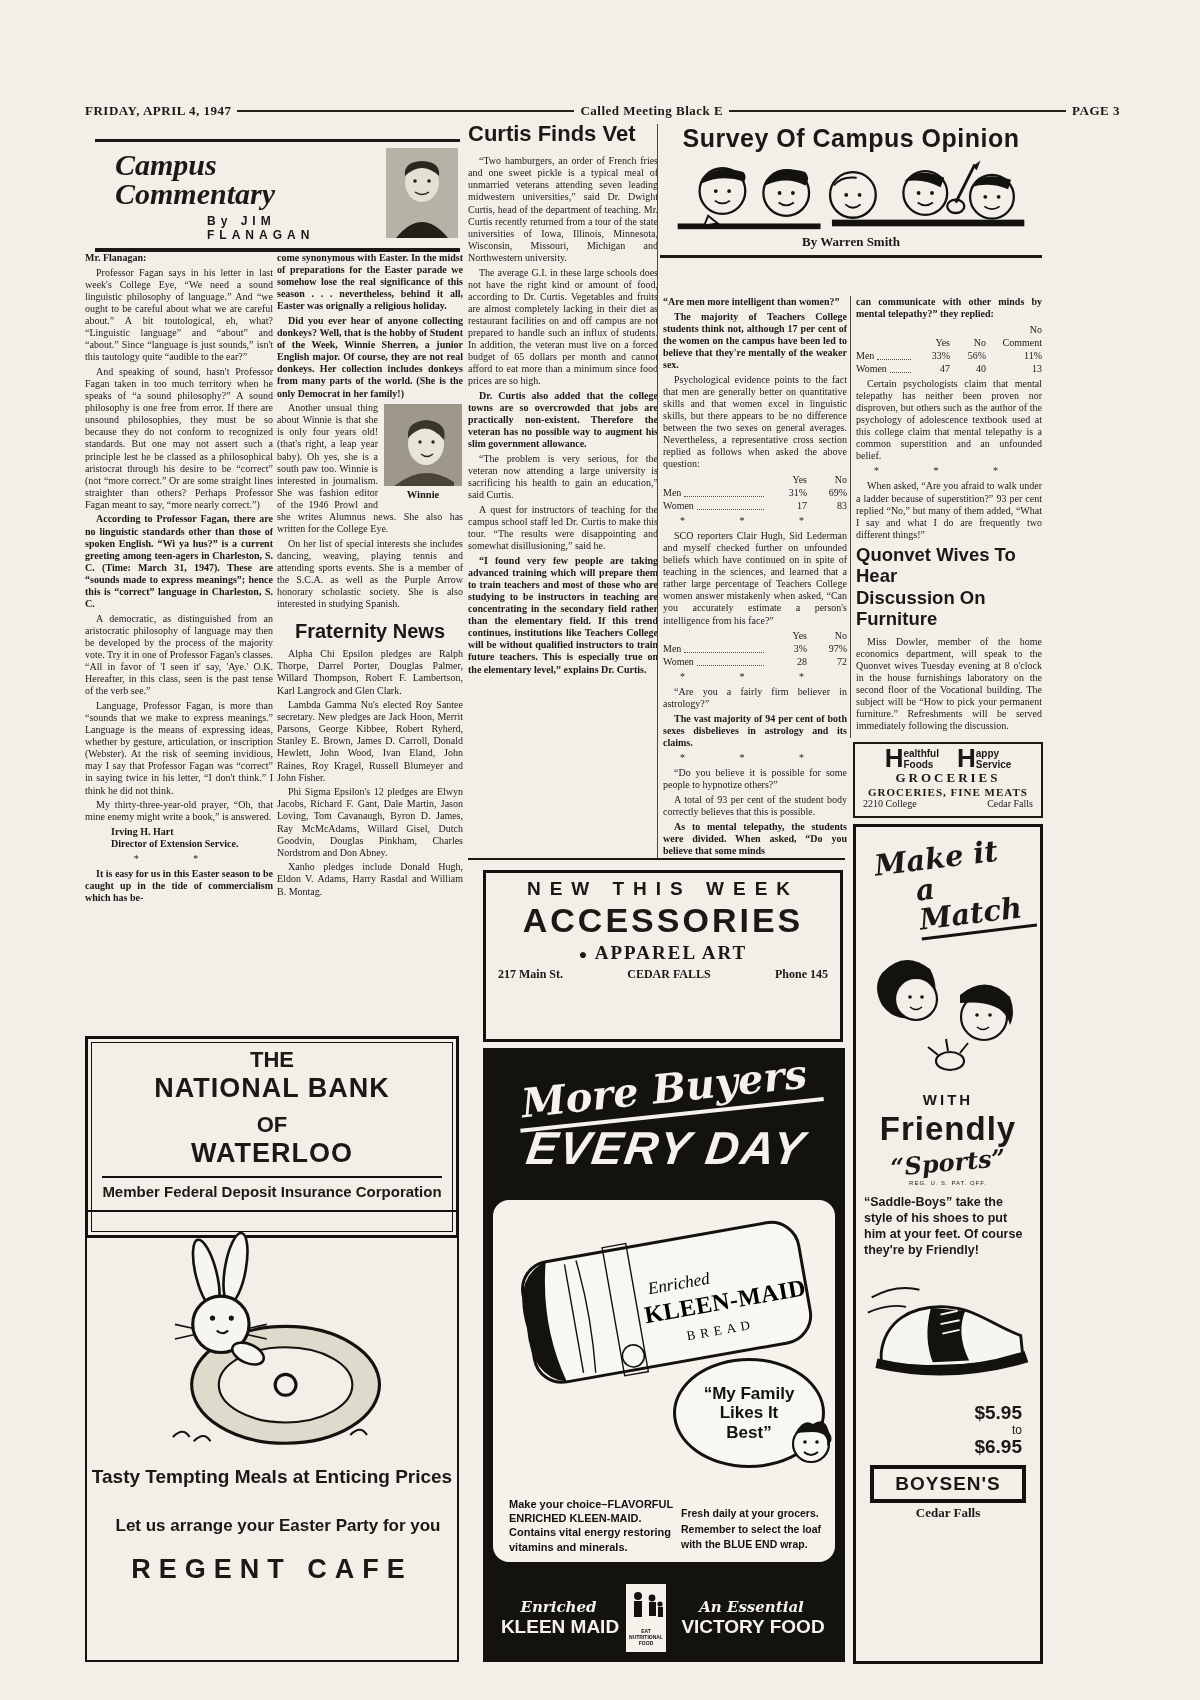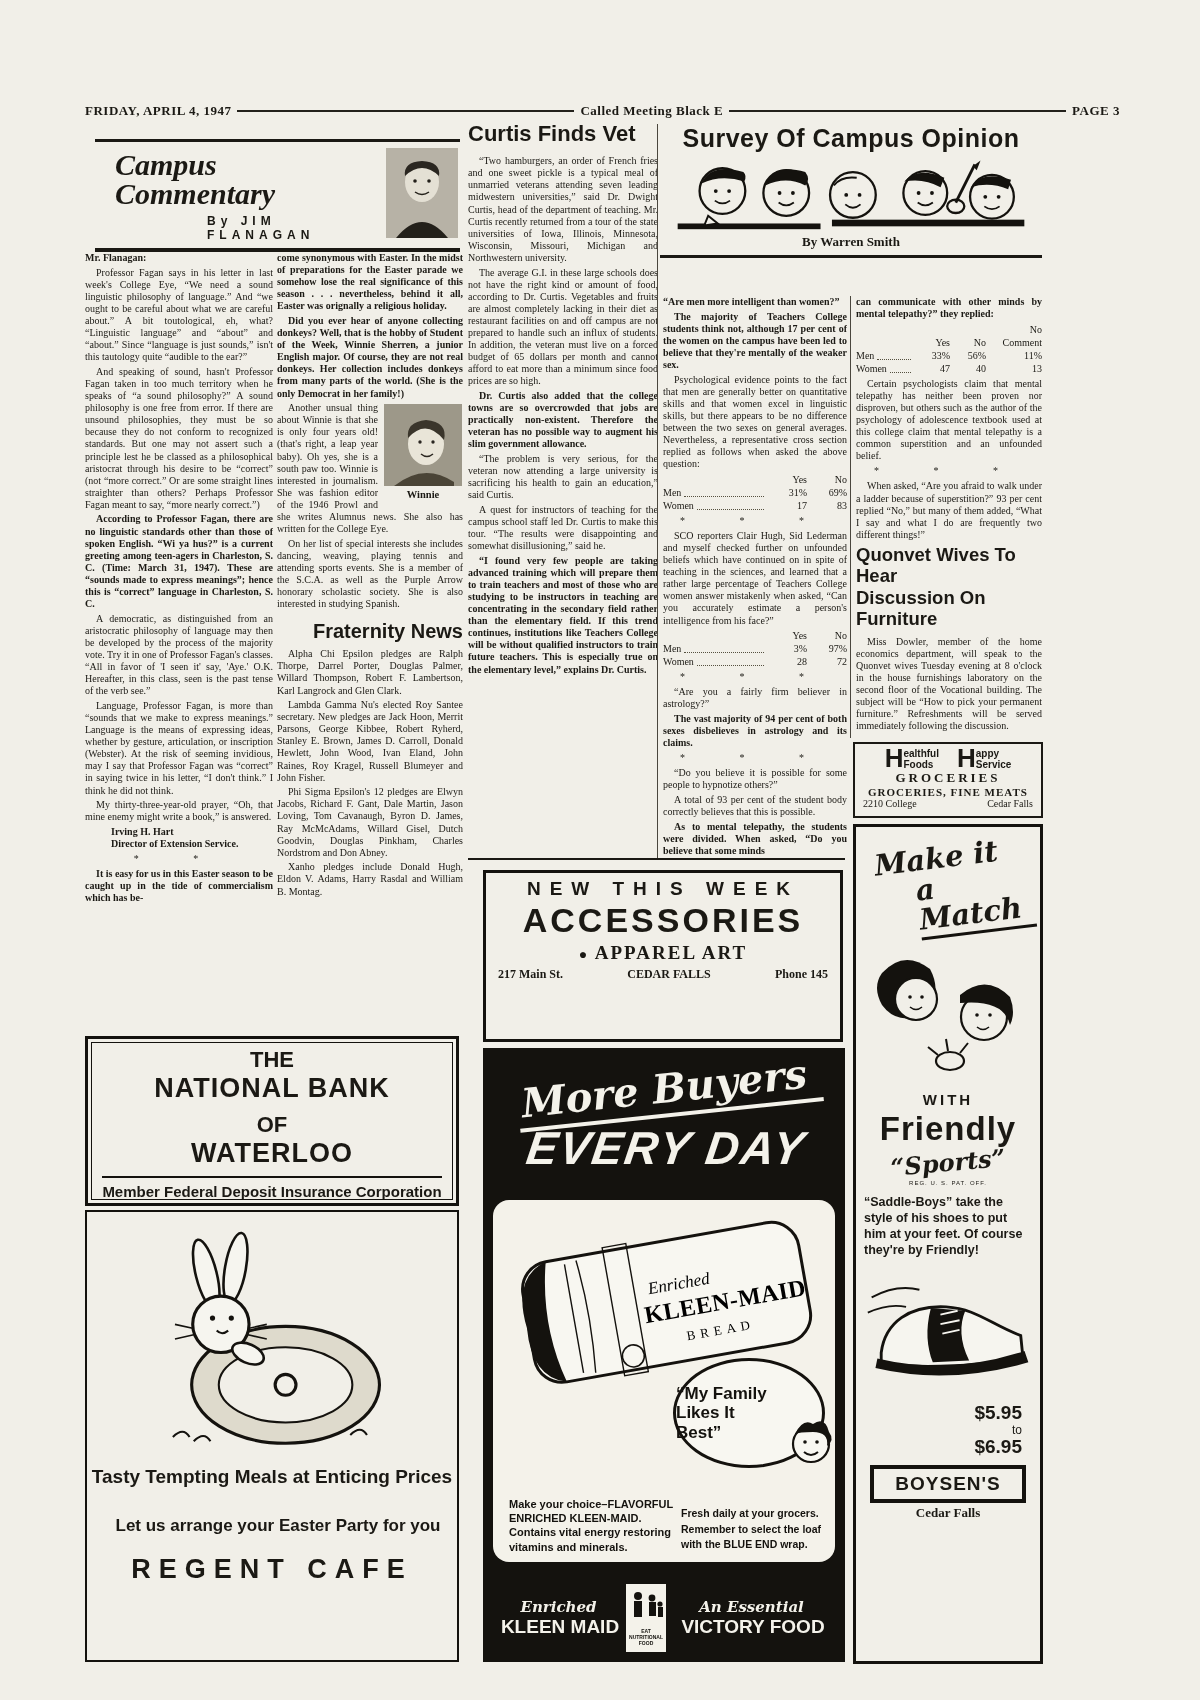--- a/index.html
+++ b/index.html
@@ -22,21 +22,21 @@
   .col p.noindent{text-indent:0;}
   .col p.bold{font-weight:bold;}
   .col p.sig{font-weight:bold;text-indent:26px;margin:0;}
   .col p.stars{text-align:center;letter-spacing:26px;text-indent:0;margin:3px 0;}
   .letter1{left:85px;top:252px;width:188px;height:782px;}
   .letter2{left:277px;top:252px;width:186px;height:784px;}
   .wrap-para{overflow:hidden;}
   .inset{float:right;width:80px;margin:2px 0 2px 5px;text-align:center;}
   .inset .iphoto{width:78px;height:82px;}
   .inset .icap{font:bold 10.5px "Liberation Serif",serif;margin-top:1px;}
-  .frat-head{font:bold 20px "Liberation Sans",sans-serif;margin:10px 0 5px;text-align:right;}
+  .frat-head{font:bold 20px "Liberation Sans",sans-serif;margin:10px 0 5px;text-align:center;}
   
   .curtis{left:468px;top:122px;width:190px;height:736px;}
   .curtis h2{font:bold 22px/1.1 "Liberation Sans",sans-serif;margin:0 0 9px;text-align:left;}
   
   .survey-head{position:absolute;left:660px;top:124px;width:382px;}
   .survey-head .st{font:bold 25px "Liberation Sans",sans-serif;text-align:center;letter-spacing:.5px;}
   .survey-head .cartoon{width:100%;height:80px;display:block;}
   .survey-head .sb{font:bold 13px "Liberation Serif",serif;text-align:center;margin-top:1px;}
   .survey-head .srule{height:3px;background:#1b1914;margin-top:5px;}
   .scol4{left:663px;top:296px;width:184px;height:572px;}
@@ -89,21 +89,21 @@
   .fr-sports{font:italic bold 24px "DejaVu Serif",serif;transform:rotate(-5deg);margin-top:0;}
   .fr-reg{font:6px "Liberation Sans",sans-serif;letter-spacing:1px;margin-top:3px;}
   .fr-copy{font:bold 12.5px/1.3 "Liberation Sans",sans-serif;text-align:left;margin-top:8px;}
   .shoe{width:172px;height:128px;margin:4px auto 0;}
   .fr-price{text-align:right;padding-right:10px;font:bold 19px/1.05 "Liberation Sans",sans-serif;margin-top:8px;}
   .fr-price .to{font:12px "Liberation Sans",sans-serif;display:block;}
   .boysen{width:148px;margin:8px auto 2px;border:4px solid #14120e;font:bold 19px "Liberation Sans",sans-serif;
     letter-spacing:1px;padding:4px 0;}
   .fr-city{font:bold 13px "Liberation Serif",serif;}
   
-  .bank{position:absolute;left:85px;top:1036px;width:374px;height:170px;border:3px solid #14120e;
+  .bank{position:absolute;left:85px;top:1036px;width:374px;height:202px;border:3px solid #14120e;
     box-sizing:border-box;text-align:center;font-family:"Liberation Sans",sans-serif;}
   .bank::after{content:"";position:absolute;inset:3px;border:1px solid #14120e;pointer-events:none;}
   .bank .b1{font-weight:bold;font-size:22px;margin-top:8px;}
   .bank .b2{font-weight:bold;font-size:27px;letter-spacing:1px;}
   .bank-rule{height:2px;background:#14120e;margin:7px 14px 5px;}
   .bank .member{font-weight:bold;font-size:15px;}
   
   .regent{position:absolute;left:85px;top:1210px;width:374px;height:452px;border:2px solid #14120e;
     box-sizing:border-box;text-align:center;}
   .rabbit{width:240px;height:240px;margin:8px auto 0;display:block;}
@@ -115,21 +115,21 @@
     box-sizing:border-box;overflow:hidden;}
   .km-script{font:italic bold 40px "DejaVu Serif",serif;transform:rotate(-6deg);margin:16px 0 0 34px;
     display:inline-block;border-bottom:4px solid #f4f2ea;padding:0 14px 2px 4px;}
   .km-big{font:italic bold 46px "Liberation Sans",sans-serif;letter-spacing:2px;transform:skewX(-8deg);
     margin:4px 0 0 44px;}
   .km-panel{position:absolute;left:10px;top:152px;right:10px;height:362px;background:#f4f2ea;color:#14120e;
     border-radius:16px;}
   .km-loaf{position:absolute;left:0;top:0;width:340px;height:215px;}
   .km-bubble{position:absolute;right:10px;top:158px;width:146px;height:104px;border:3px solid #14120e;
     border-radius:50%;background:#f8f7f1;display:flex;flex-direction:column;justify-content:center;
-    font:bold 17px/1.15 "Liberation Sans",sans-serif;text-align:left;}
+    font:bold 17px/1.15 "Liberation Sans",sans-serif;text-align:center;}
   .km-face{position:absolute;right:0px;top:212px;width:48px;height:58px;}
   .km-left{position:absolute;left:16px;bottom:8px;width:170px;font:bold 11px/1.3 "Liberation Sans",sans-serif;text-align:left;}
   .km-right{position:absolute;right:12px;bottom:10px;width:142px;font:bold 10.5px/1.45 "Liberation Sans",sans-serif;text-align:left;}
   .km-bar{position:absolute;left:0;bottom:0;width:100%;height:88px;background:#14120e;display:flex;
     align-items:center;justify-content:space-between;padding:0 8px;box-sizing:border-box;}
   .km-bar .grp{text-align:center;}
   .km-bar .scr{font:italic bold 15px "DejaVu Serif",serif;display:inline;}
   .km-bar .bld{font:bold 19px "Liberation Sans",sans-serif;display:inline;margin-left:3px;}
   .stamp{width:58px;height:68px;background:#f4f2ea;color:#14120e;text-align:center;padding-top:2px;box-sizing:border-box;}
   .stamp svg{width:40px;height:40px;display:block;margin:2px auto 0;}

